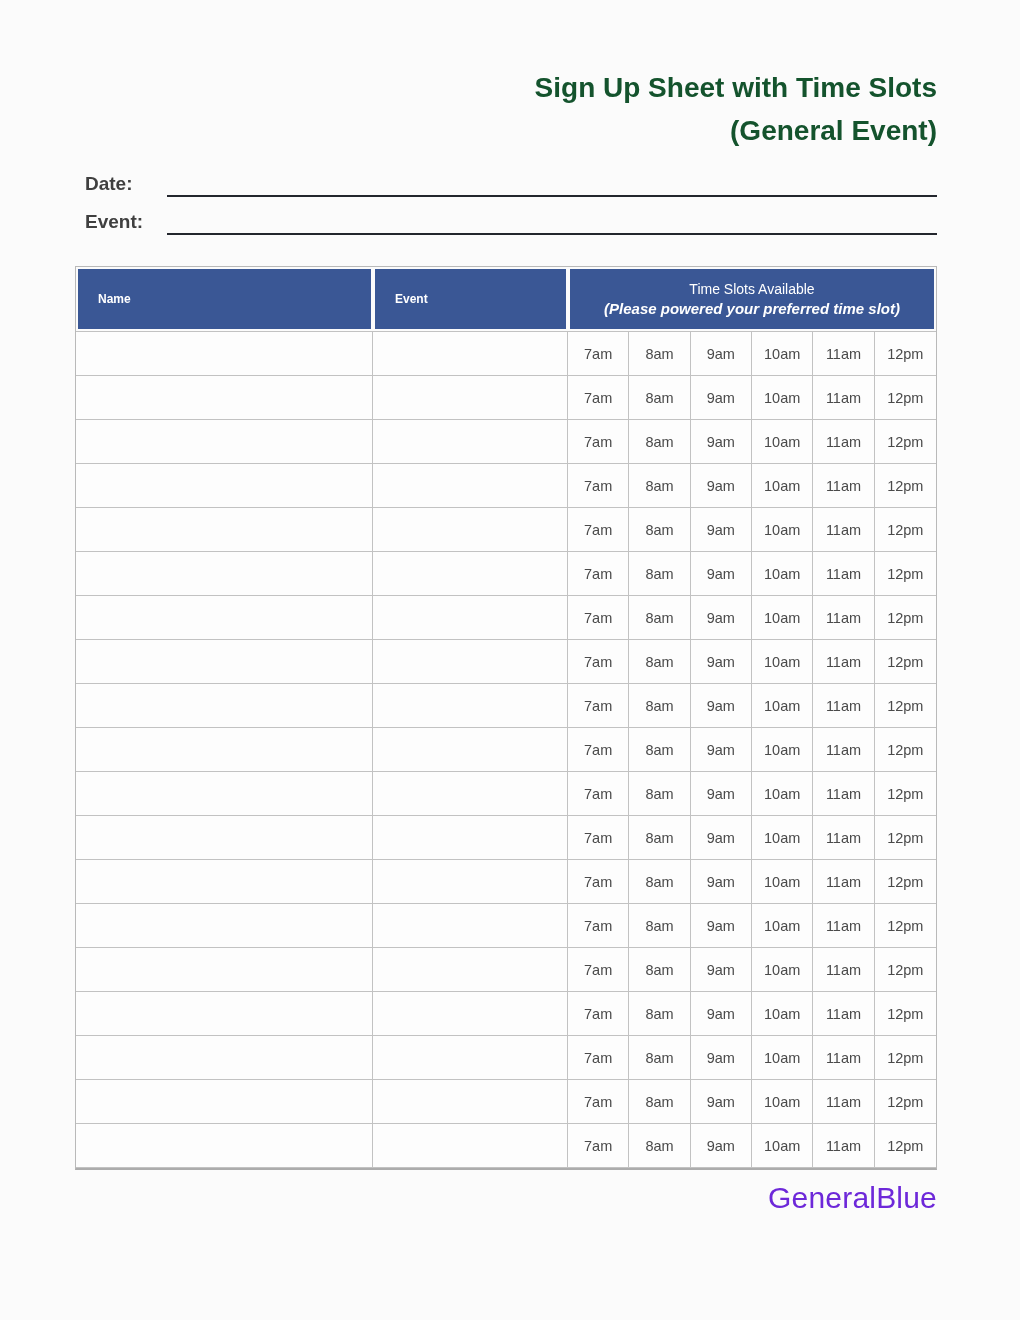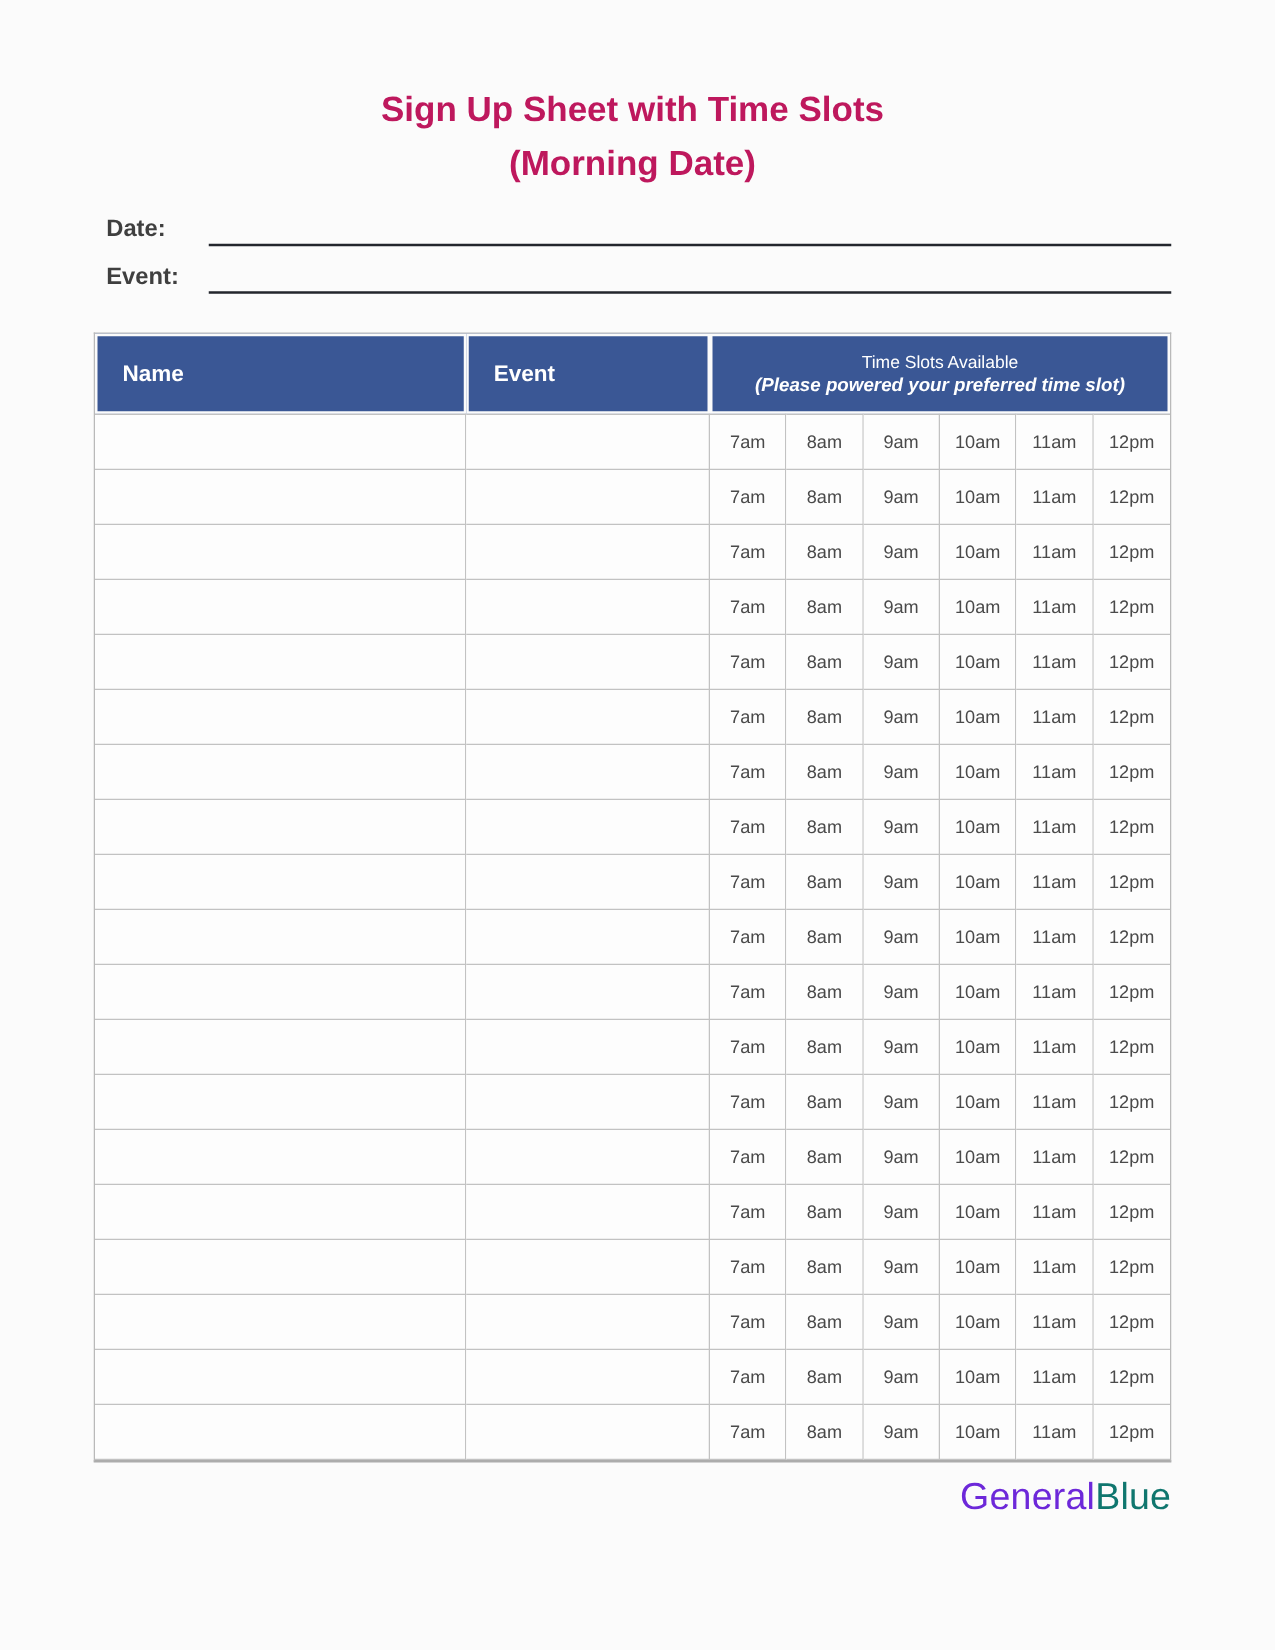--- a/index.html
+++ b/index.html
@@ -16,22 +16,22 @@
     overflow: hidden;
   }
   .page {
     position: relative;
     width: 862px;
     margin-left: 75px;
   }
   
   .title-block {
     padding-top: 66px;
-    text-align: center;
-    color: #be185d;
+    text-align: right;
+    color: #14532d;
     font-weight: bold;
     font-size: 28px;
     line-height: 43px;
   }
   
   .fields {
     margin-top: 7px;
   }
   .field-row {
     display: flex;
@@ -68,21 +68,21 @@
     border: 2px solid #FBFBFB;
     height: 58px;
     color: #FFFFFF;
     font-weight: bold;
     vertical-align: middle;
     box-sizing: content-box;
   }
   th.col-name, th.col-phone {
     text-align: left;
     padding-left: 20px;
-    font-size: 18px;
+    font-size: 12px;
   }
   th.col-slots { text-align: center; padding: 0 4px; }
   .slots-title { font-size: 14px; font-weight: normal; }
   .slots-sub   { font-size: 15px; font-weight: bold; font-style: italic; margin-top: 3px; }
   .signup-table td {
     height: 41px;
     background: #FDFDFD;
     border-right: 1px solid #C2C2C2;
     border-bottom: 1px solid #C2C2C2;
     box-sizing: content-box;
@@ -104,31 +104,31 @@
     color: #9B9B9B;
     letter-spacing: 0.5px;
     padding-right: 14px;
   }
   .brand {
     font-size: 30px;
     margin-top: 1px;
     letter-spacing: 0.2px;
   }
   .brand-general { color: #6d28d9; }
-  .brand-blue   { color: #0f766e; }
+  .brand-blue   { color: #6d28d9; }
 </style>
 </head>
 <body>
 
 <div class="canvas">
   <div class="page">
 
     <div class="title-block">
       <div>Sign Up Sheet with Time Slots</div>
-      <div>(Morning Date)</div>
+      <div>(General Event)</div>
     </div>
 
     <div class="fields">
       <div class="field-row">
         <div class="field-label">Date:</div>
         <div class="field-line"></div>
       </div>
       <div class="field-row">
         <div class="field-label">Event:</div>
         <div class="field-line"></div>

